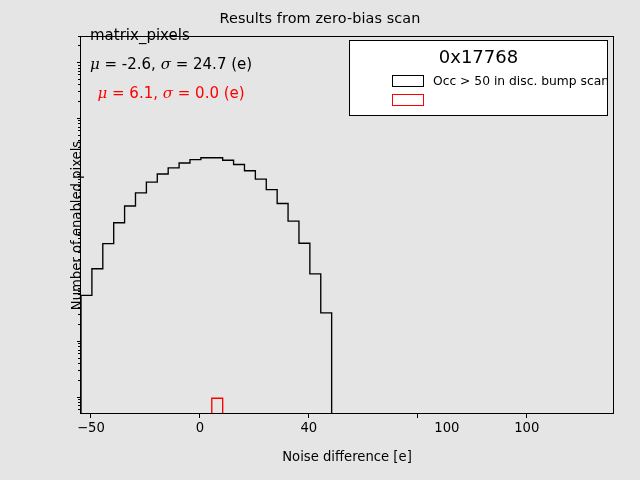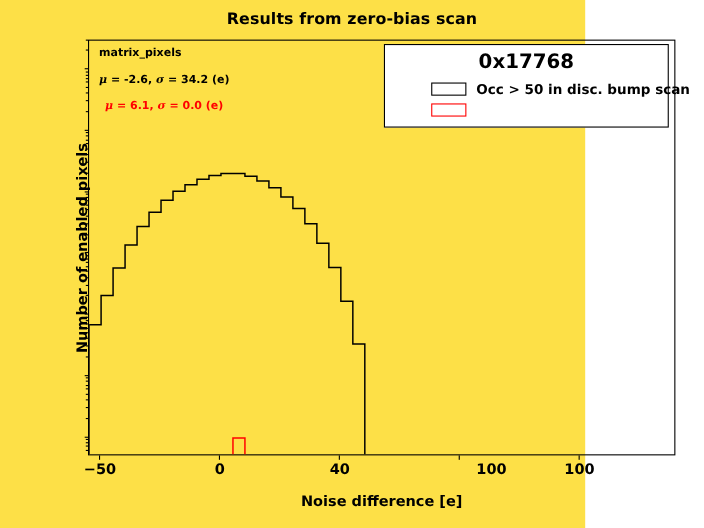--- a/index.html
+++ b/index.html
@@ -9,24 +9,23 @@
   }
   body {
     width: 640px;
     height: 480px;
     font-family: "DejaVu Sans", sans-serif;
     color: #000000;
     overflow: hidden;
   }
   #figure {
     position: relative;
-    width: 532px;
+    width: 640px;
     height: 480px;
-    background: #fde047;
-    font-weight: bold;
+    background: #e5e5e5;
   }
   
   #chart-title {
     position: absolute;
     left: 0;
     top: 10px;
     width: 640px;
     text-align: center;
     font-size: 14.4px;
     color: #000000;
@@ -93,22 +92,22 @@
     width: 378px;
     text-align: center;
     font-size: 13.2px;
     transform: rotate(-90deg);
     transform-origin: center center;
   }
   
   #annotation {
     position: absolute;
     left: 90px;
-    top: 44px;
-    font-size: 10px;
+    top: 28px;
+    font-size: 15px;
     line-height: 1.0;
   }
   #annotation .ann-line {
     margin-bottom: 14px;
     white-space: nowrap;
   }
   #annotation .ann-line:last-child { margin-bottom: 0; text-align: center; }
   .ann-red { color: #ff0000; }
   .mvar { font-style: italic; font-family: "DejaVu Serif", serif; }
   
@@ -238,21 +237,21 @@
           <path d="M 0.00 378.00 L 0.00 258.32 L 10.90 258.32 L 10.90 258.32 L 10.90 231.71 L 21.80 231.71 L 21.80 231.71 L 21.80 206.69 L 32.69 206.69 L 32.69 206.69 L 32.69 185.76 L 43.59 185.76 L 43.59 185.76 L 43.59 168.97 L 54.49 168.97 L 54.49 168.97 L 54.49 155.92 L 65.39 155.92 L 65.39 155.92 L 65.39 145.11 L 76.29 145.11 L 76.29 145.11 L 76.29 136.96 L 87.18 136.96 L 87.18 136.96 L 87.18 130.87 L 98.08 130.87 L 98.08 130.87 L 98.08 126.01 L 108.98 126.01 L 108.98 126.01 L 108.98 122.60 L 119.88 122.60 L 119.88 122.60 L 119.88 120.76 L 130.78 120.76 L 130.78 120.76 L 130.78 120.76 L 141.67 120.76 L 141.67 120.76 L 141.67 123.24 L 152.57 123.24 L 152.57 123.24 L 152.57 127.53 L 163.47 127.53 L 163.47 127.53 L 163.47 133.73 L 174.37 133.73 L 174.37 133.73 L 174.37 142.08 L 185.27 142.08 L 185.27 142.08 L 185.27 152.62 L 196.16 152.62 L 196.16 152.62 L 196.16 166.51 L 207.06 166.51 L 207.06 166.51 L 207.06 184.09 L 217.96 184.09 L 217.96 184.09 L 217.96 206.28 L 228.86 206.28 L 228.86 206.28 L 228.86 236.83 L 239.76 236.83 L 239.76 236.83 L 239.76 275.81 L 250.65 275.81 L 250.65 378.00" fill="none" stroke="#000000" stroke-width="1.35" stroke-linejoin="miter"></path>
         </g>
       <g id="series-red">
           <path d="M 130.78 378.00 L 130.78 361.21 L 141.67 361.21 L 141.67 378.00" fill="none" stroke="#ff0000" stroke-width="1.35" stroke-linejoin="miter"></path>
         </g>
     </svg>
   </div>
 
   <div id="annotation">
     <div class="ann-line">matrix_pixels</div>
-    <div class="ann-line"><span class="mvar">μ</span><span> = -2.6, </span><span class="mvar">σ</span><span> = 34.2 (e)</span></div>
+    <div class="ann-line"><span class="mvar">μ</span><span> = -2.6, </span><span class="mvar">σ</span><span> = 24.7 (e)</span></div>
     <div class="ann-line ann-red"><span class="mvar">μ</span><span> = 6.1, </span><span class="mvar">σ</span><span> = 0.0 (e)</span></div>
   </div>
 
   <div id="legend">
     <div id="legend-title">0x17768</div>
     <div id="legend-entries">
         <div class="legend-row">
           <span class="legend-swatch black"></span>
           <span class="legend-text">Occ &gt; 50 in disc. bump scan</span>
         </div>

